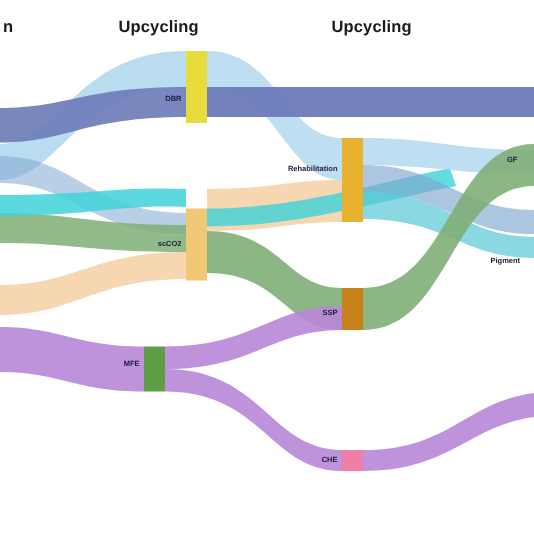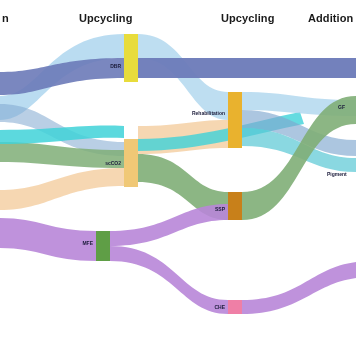--- a/index.html
+++ b/index.html
@@ -93,21 +93,20 @@
       <rect x="96" y="231" width="14" height="30" fill="#5f9e46"></rect>
       <rect x="228" y="92" width="14" height="56" fill="#e9b22e"></rect>
       <rect x="228" y="192" width="14" height="28" fill="#c8801a"></rect>
       <rect x="228" y="300" width="14" height="14" fill="#ef7fa6"></rect>
     </g>
   </svg>
 
   <div class="col-head" style="left:2px;top:12px;">n</div>
   <div class="col-head" style="left:79px;top:12px;">Upcycling</div>
   <div class="col-head" style="left:205px;top:12px;margin-left:16px;">Upcycling</div>
-  <div class="col-head" style="left:308px;top:12px;">Addition</div>
 
   <div class="node-label left" style="left:121px;top:66px;">DBR</div>
   <div class="node-label left" style="left:121px;top:163px;">scCO2</div>
   <div class="node-label left" style="left:93px;top:243px;">MFE</div>
   <div class="node-label left" style="left:225px;top:113px;">Rehabilitation</div>
   <div class="node-label left" style="left:225px;top:209px;">SSP</div>
   <div class="node-label left" style="left:225px;top:307px;">CHE</div>
 
   <div class="node-label right" style="left:338px;top:107px;">GF</div>
   <div class="node-label right" style="left:327px;top:174px;">Pigment</div>

